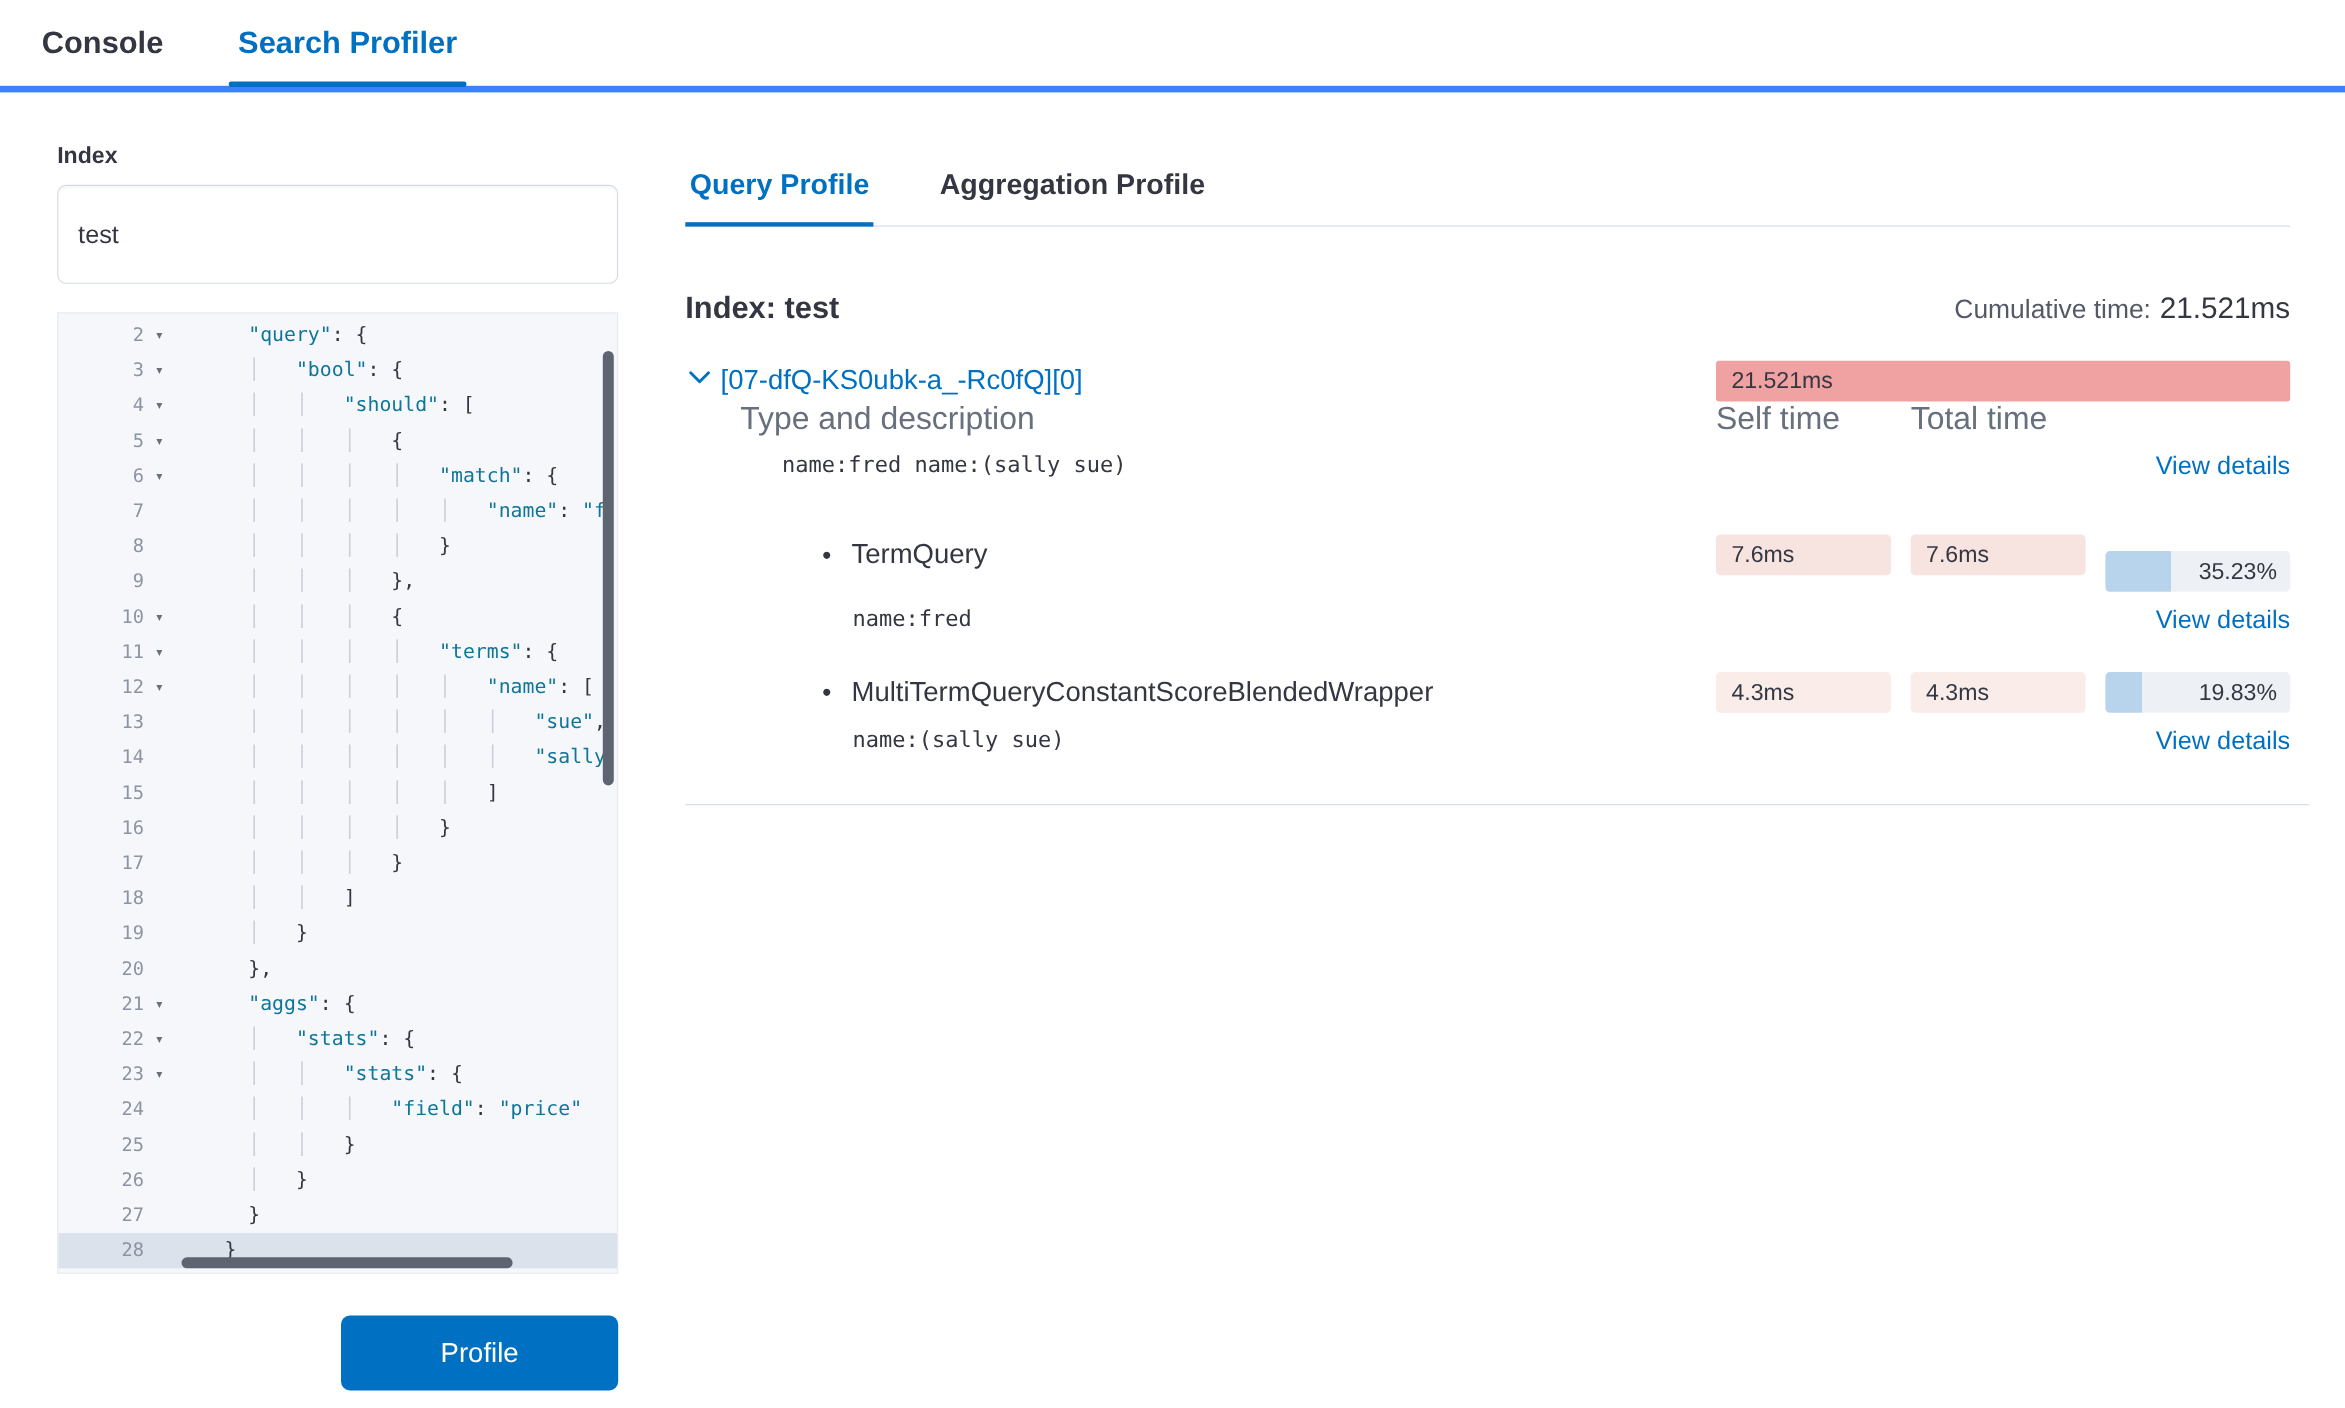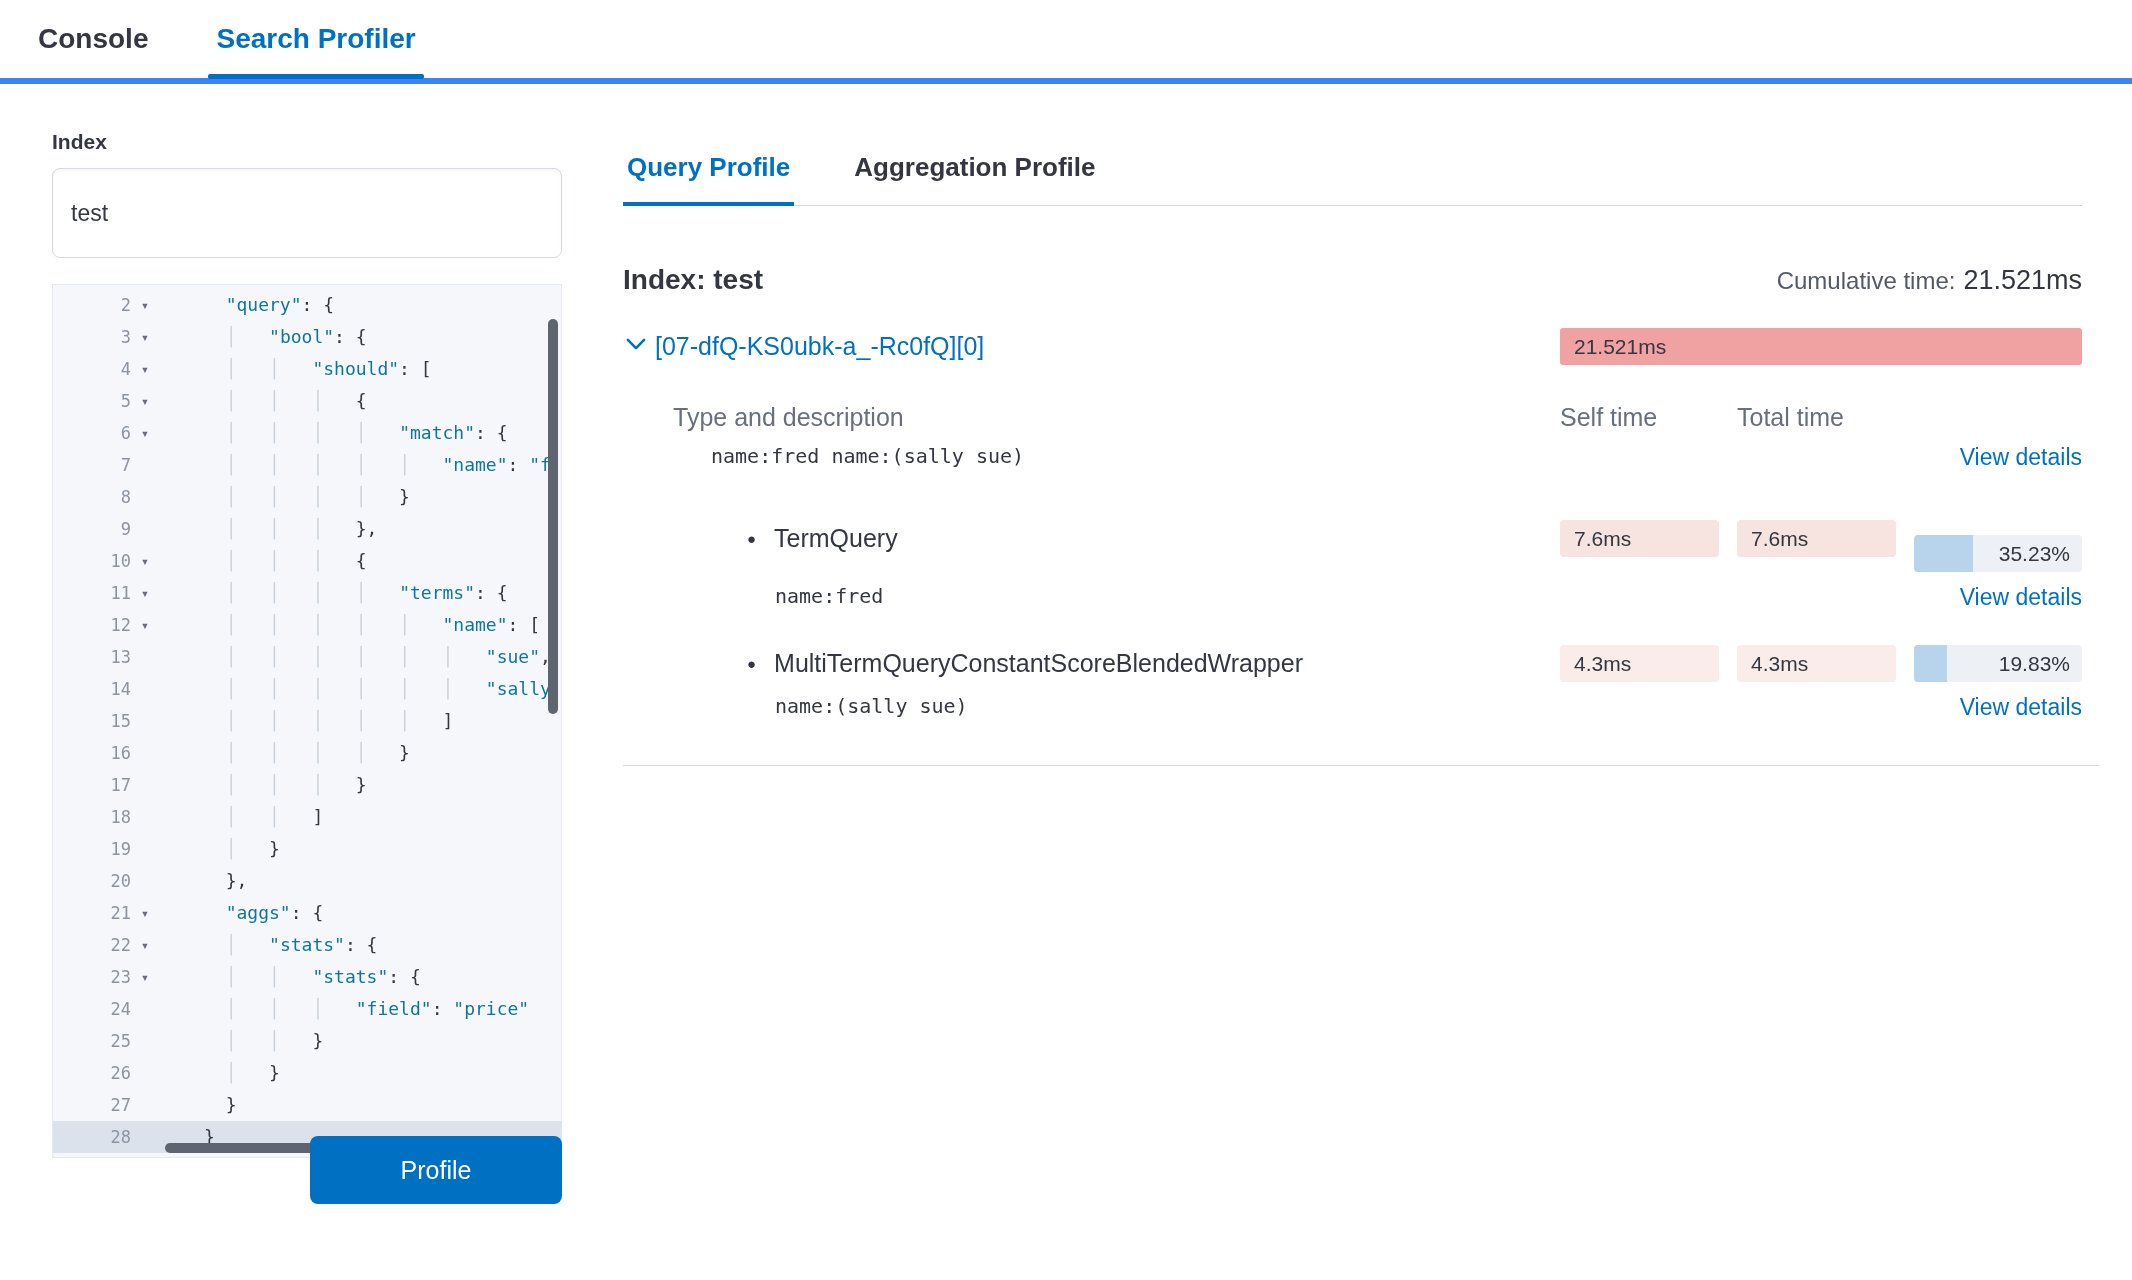--- a/index.html
+++ b/index.html
@@ -32,21 +32,21 @@
   .ed-gutter { width:106px; flex:none; display:flex; align-items:center; }
   .ed-num { flex:1; text-align:right; color:#8c94a2; font-size:17px; }
   .ed-caret { width:28px; text-align:center; color:#69707d; font-size:14px; cursor:pointer; }
   .ed-code { padding-left:45px; white-space:pre; color:#343741; }
   .ed-code .s { color:#0f7699; }
   .ed-code .g { color:#c9d0da; }
   .vthumb { position:absolute; right:3px; top:34px; width:10px; height:395px;
           background:#5f6570; border-radius:6px; }
   .hthumb { position:absolute; left:112px; bottom:4px; width:301px; height:10px;
           background:#5f6570; border-radius:6px; }
-  .profile-btn { position:absolute; left:310px; top:1136px; width:252px; height:68px;
+  .profile-btn { position:absolute; left:310px; top:1196px; width:252px; height:68px;
           background:#0071c2; color:#fff; font-size:25px; font-weight:500;
           border:none; border-radius:8px; cursor:pointer; font-family:"Liberation Sans", sans-serif;text-align:center; }
 
   
   .right { position:absolute; left:623px; top:148px; width:1459px; }
   .rtabs { display:flex; gap:56px; border-bottom:1px solid #d3dae6; }
   .rtab { position:relative; font-size:26px; font-weight:700; padding:4px 4px 22px; color:#343741; cursor:pointer; }
   .rtab.active { color:#0071c2; }
   .rtab.active::after { content:''; position:absolute; left:0; right:0; bottom:-1px;
           height:4px; background:#0071c2; }
@@ -56,21 +56,21 @@
   .cumulative { font-size:24px; color:#535966; }
   .cumulative b { font-size:27px; font-weight:400; color:#343741; margin-left:8px; }
 
   .pgrid { display:grid; grid-template-columns:1fr 159px 159px 168px; column-gap:18px; align-items:center; }
 
   .shard-row { margin-top:32px; }
   .shard-name { display:flex; align-items:center; gap:6px; color:#0071c2; font-size:25px; font-weight:400; cursor:pointer; }
   .shard-bar { grid-column:2 / 5; height:37px; border-radius:3px; display:flex; align-items:center;
           padding:0 14px; font-size:21px; color:#343741; }
 
-  .cols-row { margin-top:38px; font-size:25px; color:#69707d; }
+  .cols-row { font-size:29px; color:#69707d; }
   .cols-row .c1 { padding-left:50px; }
 
   .prow { margin-top:34px; }
   .prow.first { margin-top:28px; }
   .pname { display:flex; align-items:center; font-size:25px; color:#343741; }
   .pname.expandable { padding-left:50px; }
   .pname.leaf { padding-left:124px; }
   .pname .chev { display:flex; margin-right:10px; color:#0071c2; cursor:pointer; }
   .pname .bullet { font-size:15px; margin-right:18px; color:#343741; }
   .badge { height:37px; border-radius:4px; display:flex; align-items:center;

